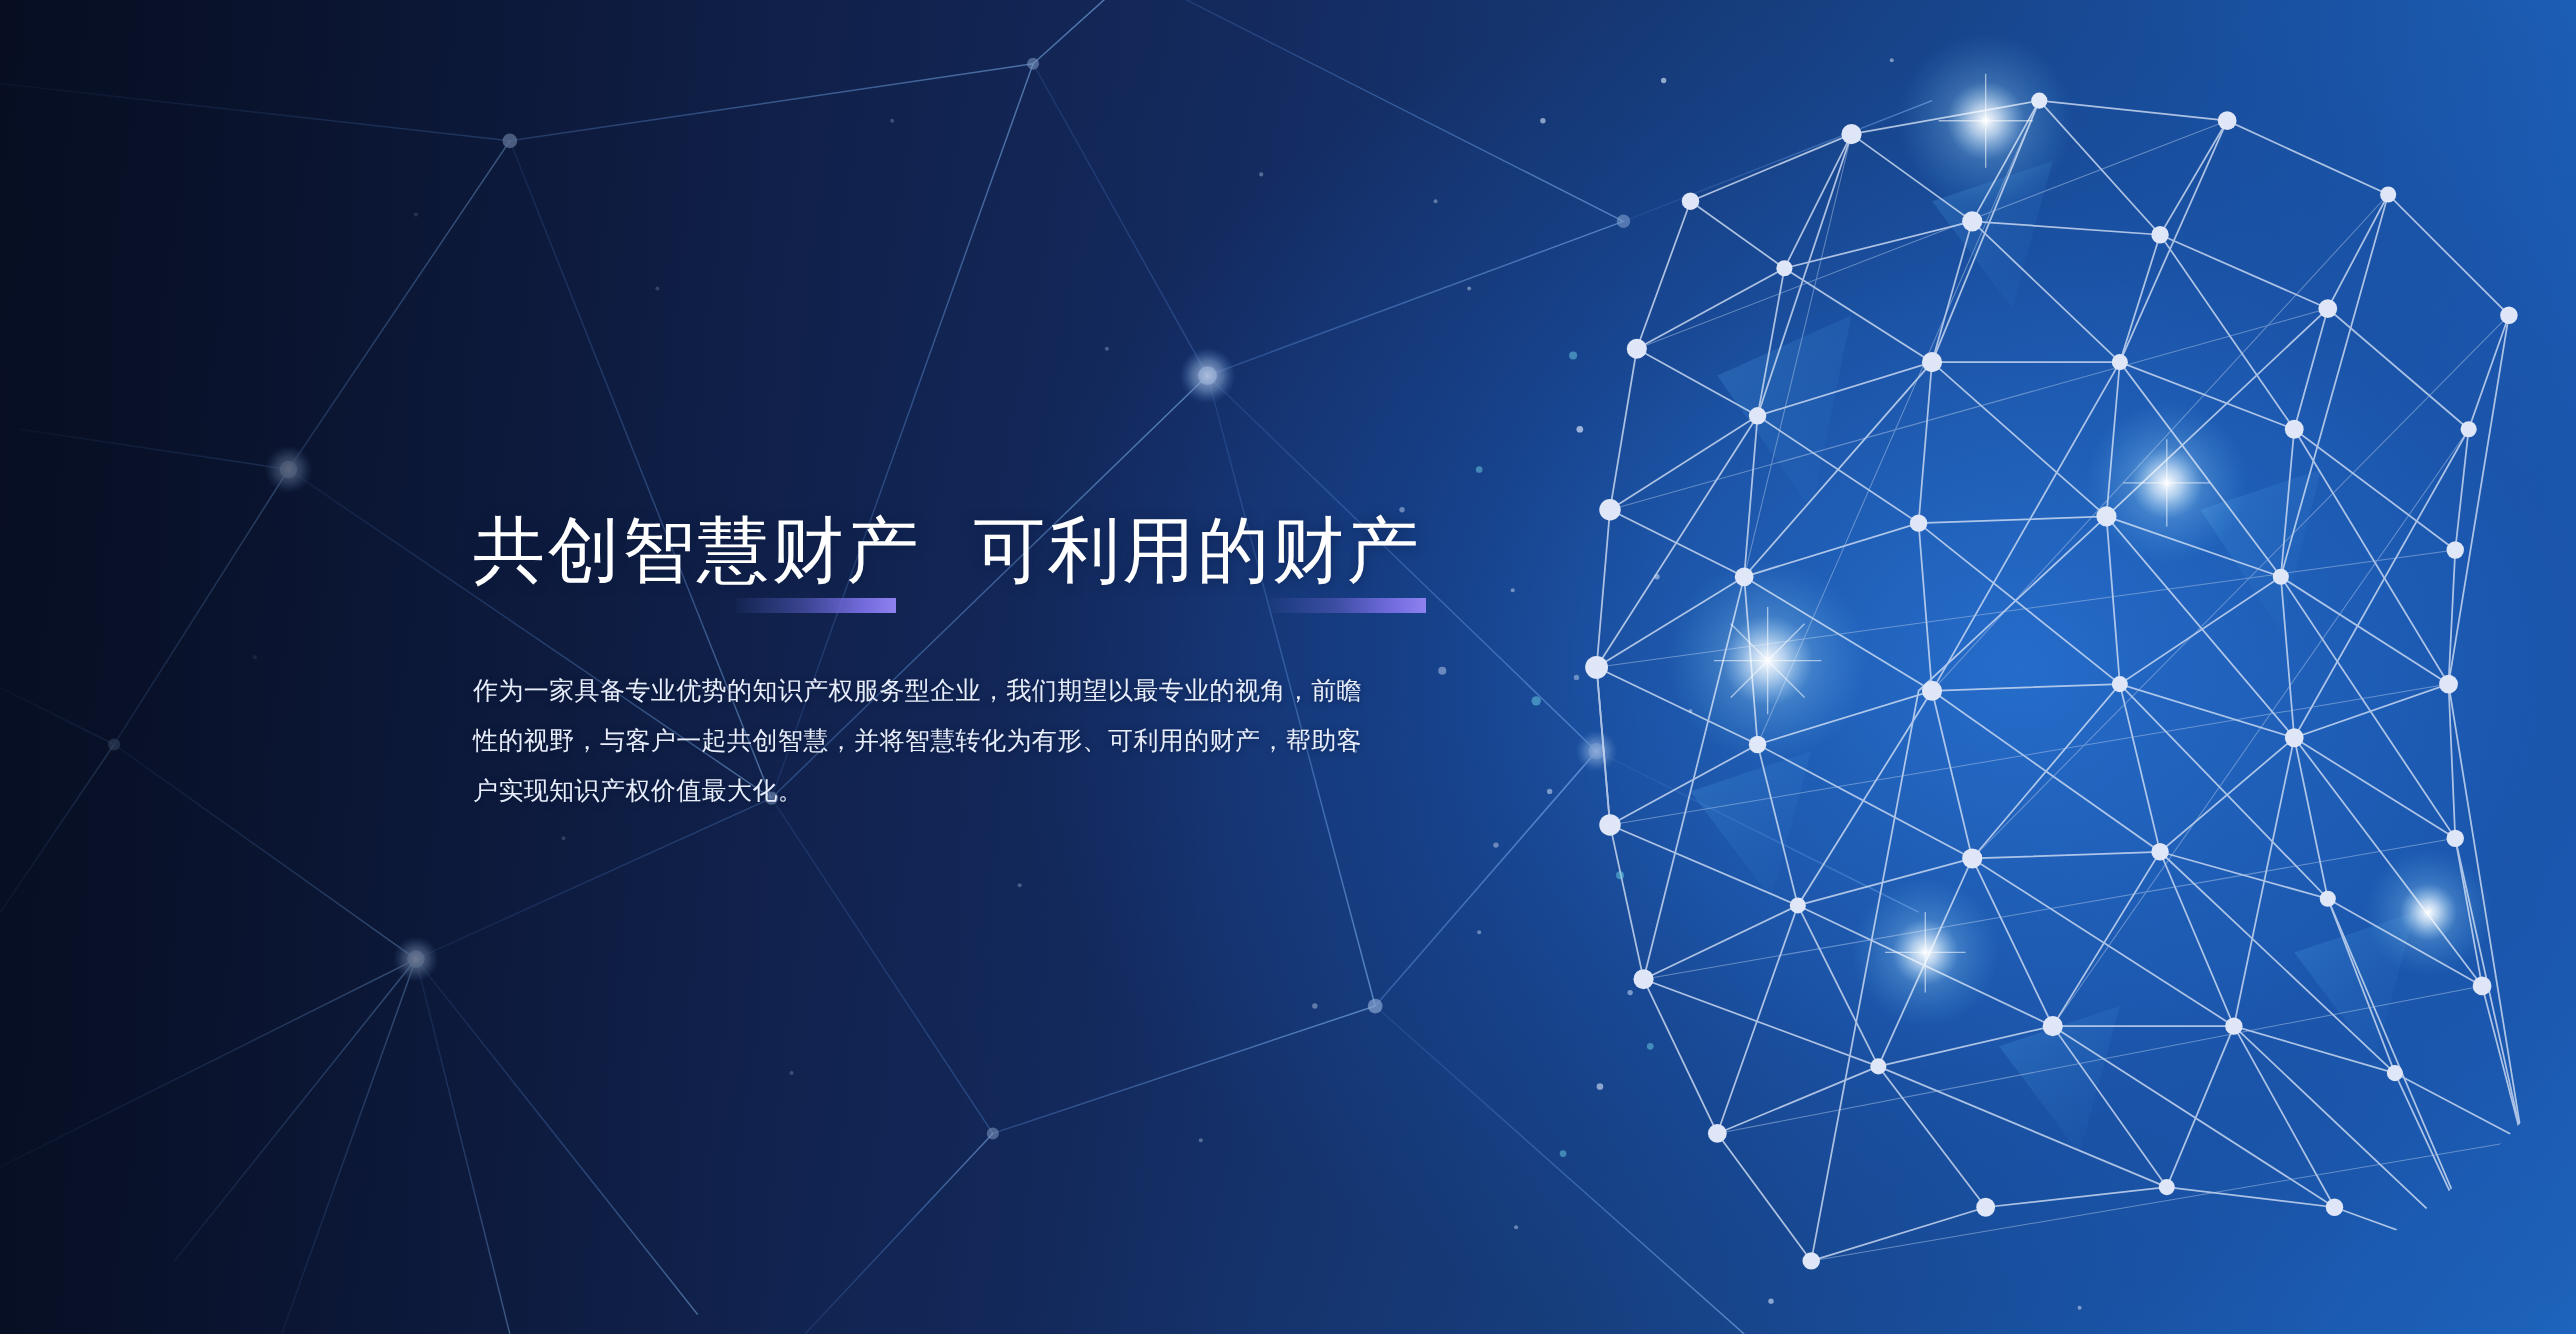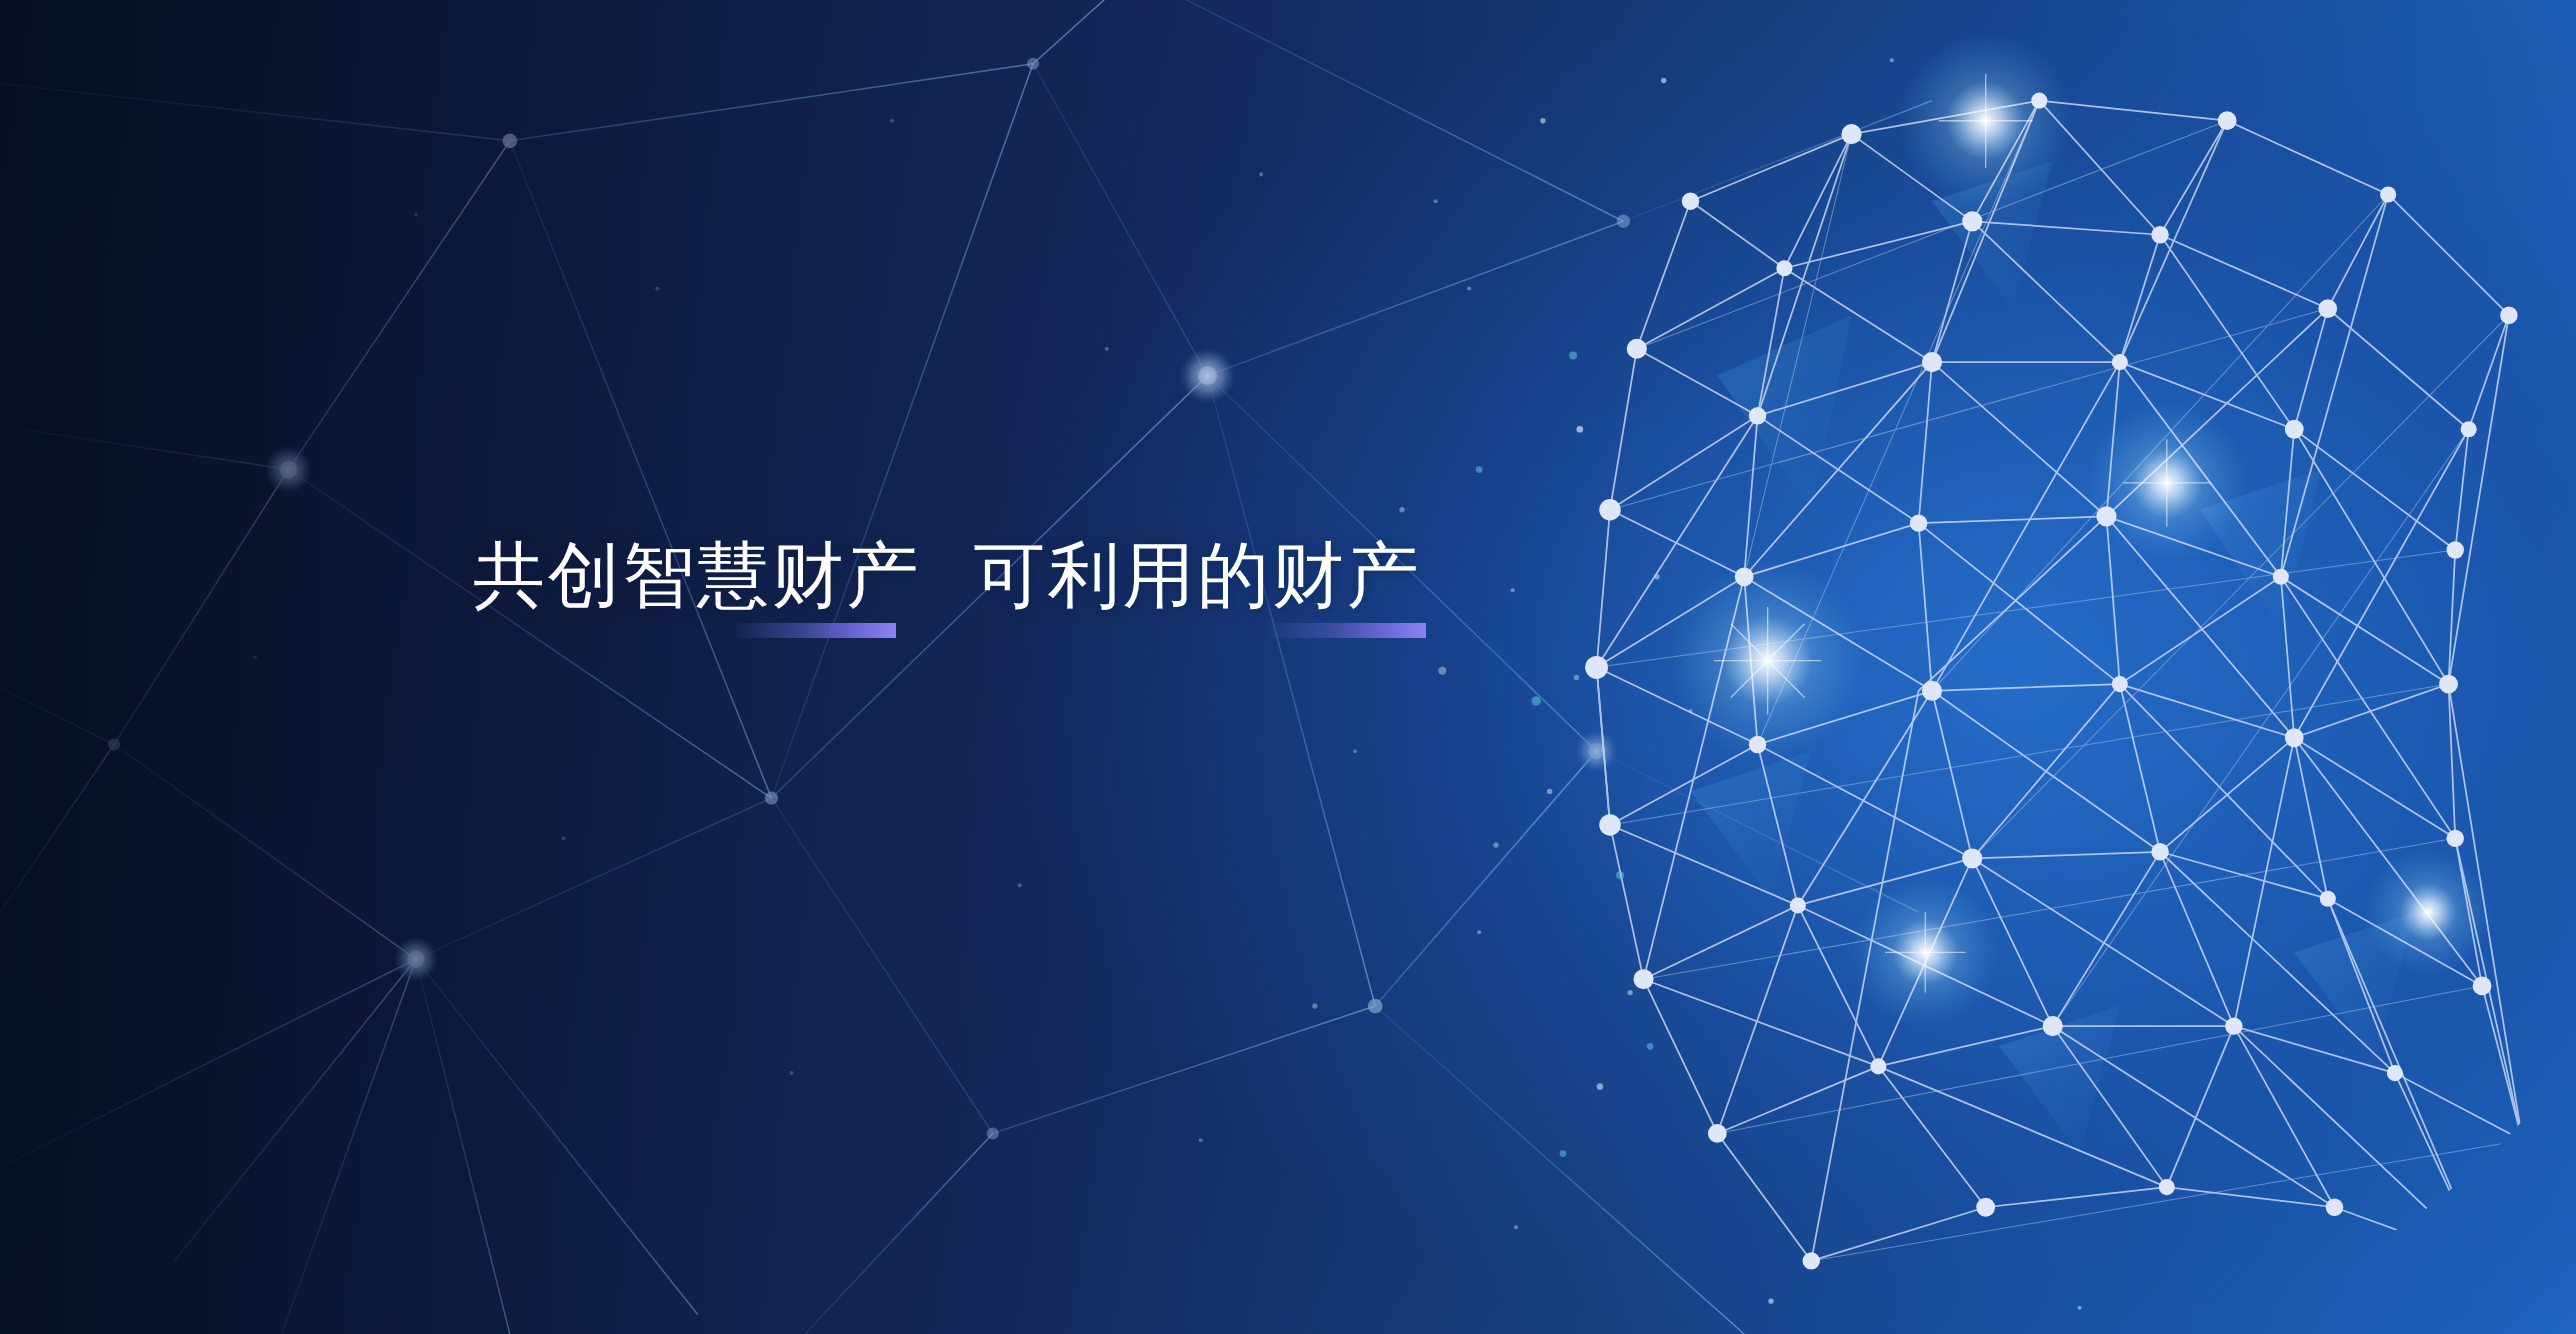--- a/index.html
+++ b/index.html
@@ -36,21 +36,21 @@
   
   #vignette {
     position:absolute; inset:0;
     background:linear-gradient(90deg, rgba(6,12,30,0.75) 0%, rgba(7,14,34,0.42) 14%, rgba(8,16,38,0.12) 30%, rgba(0,0,0,0) 48%);
     pointer-events:none;
   }
 
   
   #content {
     position:absolute;
-    left:473px; top:537px;
+    left:473px; top:512px;
     width:993px;
     z-index:20;
   }
 
   #headline {
     display:flex;
     align-items:flex-end;
     white-space:nowrap;
   }
 
@@ -372,16 +372,21 @@
       </span>
 
       <span id="headline-gap"></span>
 
       <span class="headline-group">
         <span class="headline-text">可利用的财产</span>
         <span class="accent-bar" id="accent-bar-2"></span>
       </span>
     </div>
 
+    <div id="subcopy">
+      <p>作为一家具备专业优势的知识产权服务型企业，我们期望以最专业的视角，前瞻</p>
+      <p>性的视野，与客户一起共创智慧，并将智慧转化为有形、可利用的财产，帮助客</p>
+      <p>户实现知识产权价值最大化。</p>
+    </div>
 
   </div>
 </div>
 
 
 </body></html>

